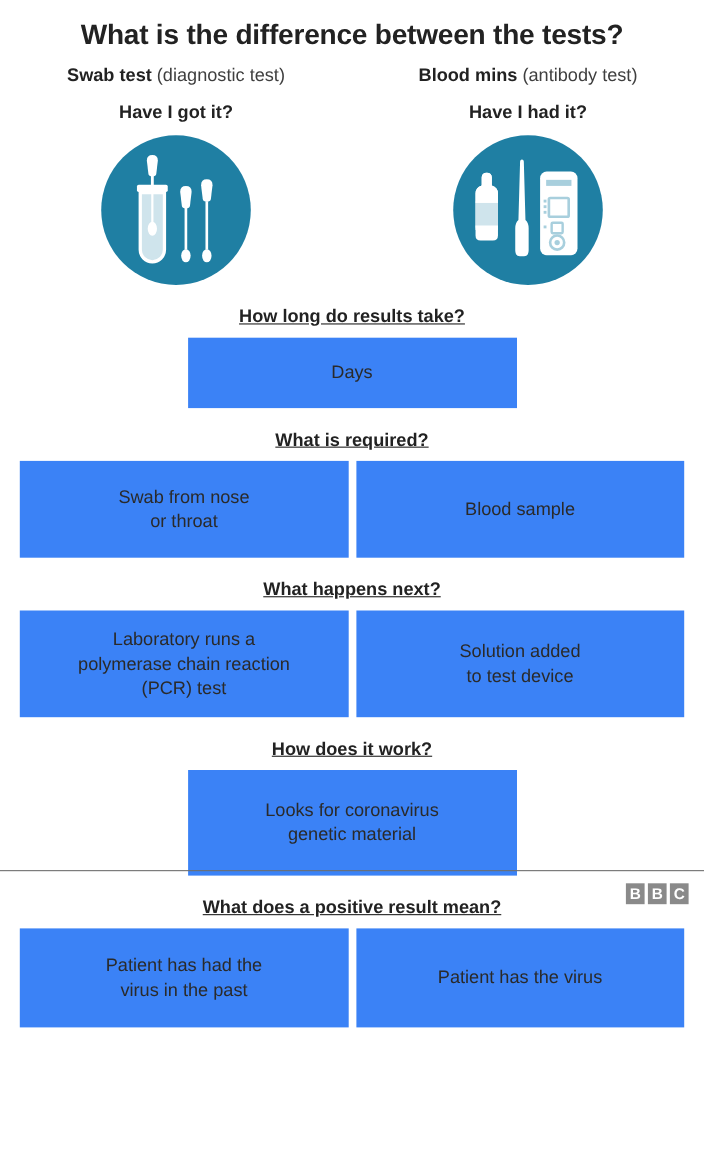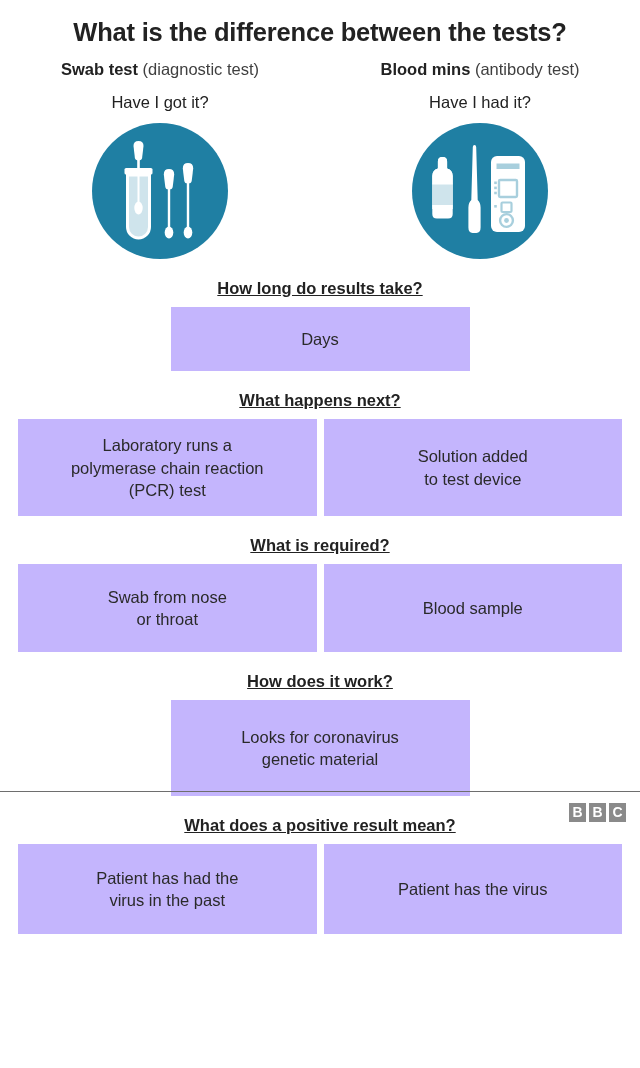--- a/index.html
+++ b/index.html
@@ -45,21 +45,21 @@
     font-size: 16.5px;
     line-height: 1.25;
     color: #3f3f3f;
   }
   .col-title .strong {
     font-weight: bold;
     color: #222222;
   }
   .col-question {
     font-size: 16.5px;
-    font-weight: normal;
+    font-weight: bold;
     color: #222222;
     margin-top: 14px;
   }
 
   
   .circles-row {
     display: flex;
     width: 640px;
     margin-top: 11px;
   }
@@ -93,21 +93,21 @@
   .section:first-of-type .section-heading { margin-top: 22px; }
 
   .row {
     display: flex;
     justify-content: center;
     gap: 7px;
     padding: 0 18px;
   }
   .cell {
     width: 299px;
-    background: #c4b5fd;
+    background: #3b82f6;
     display: flex;
     align-items: center;
     justify-content: center;
     text-align: center;
     font-size: 16.5px;
     line-height: 1.35;
     color: #2a2a2a;
     padding: 10px 6px;
   }
   .cell.h-64  { height: 64px; }
@@ -229,32 +229,32 @@
   </div>
 
   <div class="section">
     <div class="section-heading">How long do results take?</div>
     <div class="row">
       <div class="cell h-64">Days</div>
     </div>
   </div>
 
   <div class="section">
+    <div class="section-heading">What is required?</div>
+    <div class="row">
+      <div class="cell h-88">Swab from nose<br>or throat</div>
+      <div class="cell h-88">Blood sample</div>
+    </div>
+  </div>
+
+  <div class="section">
     <div class="section-heading">What happens next?</div>
     <div class="row">
       <div class="cell h-97">Laboratory runs a<br>polymerase chain reaction<br>(PCR) test</div>
       <div class="cell h-97">Solution added<br>to test device</div>
-    </div>
-  </div>
-
-  <div class="section">
-    <div class="section-heading">What is required?</div>
-    <div class="row">
-      <div class="cell h-88">Swab from nose<br>or throat</div>
-      <div class="cell h-88">Blood sample</div>
     </div>
   </div>
 
   <div class="section">
     <div class="section-heading">How does it work?</div>
     <div class="row">
       <div class="cell h-96">Looks for coronavirus<br>genetic material</div>
     </div>
   </div>
 

